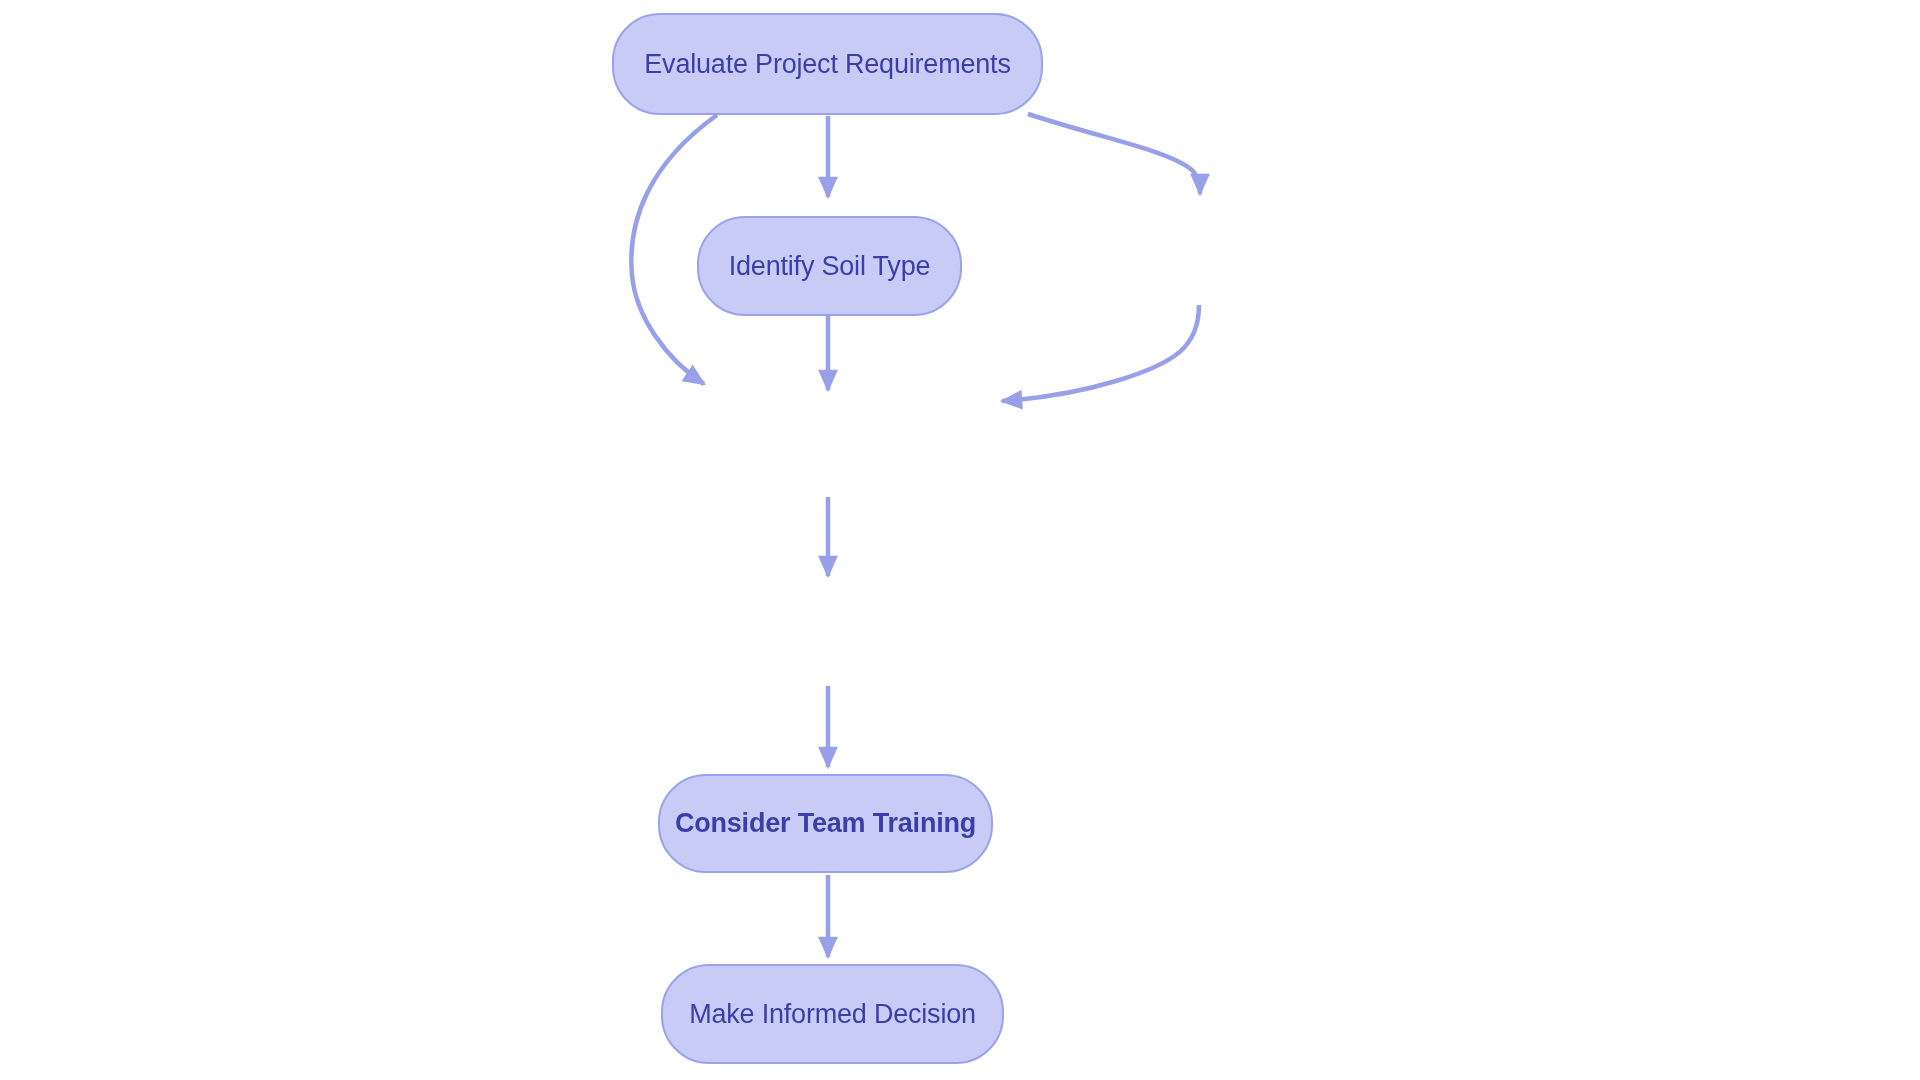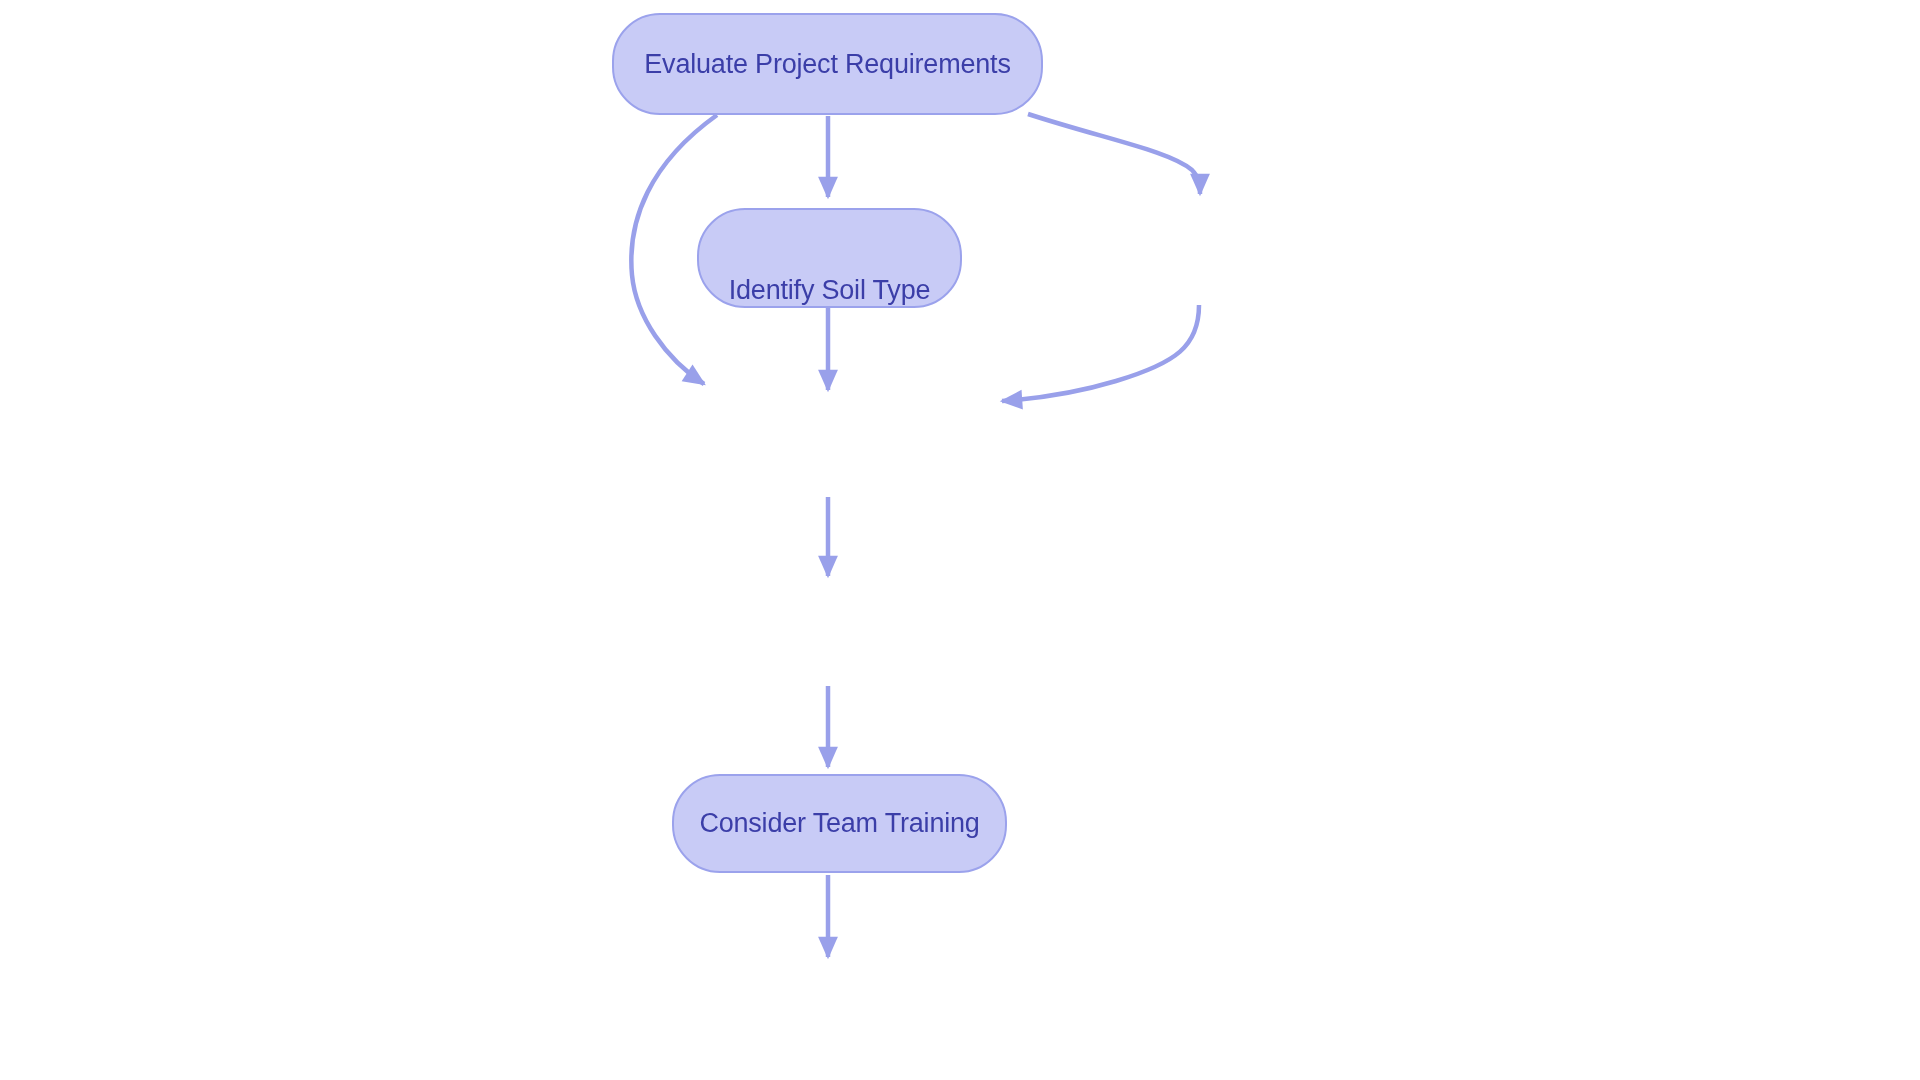--- a/index.html
+++ b/index.html
@@ -42,25 +42,25 @@
     border: 2px solid var(--node-border);
     border-radius: 48px;
     color: var(--text-color);
     font-size: 27px;
     letter-spacing: -0.2px;
     white-space: nowrap;
     text-align: center;
   }
 
   .n-evaluate  { left: 612px;  top: 13px;  width: 431px; height: 102px; }
-  .n-identify  { left: 697px;  top: 208px; width: 265px; height: 100px; align-items: flex-end; }
+  .n-identify  { left: 697px;  top: 216px; width: 265px; height: 100px; }
   .n-determine { left: 1048px; top: 203px; width: 304px; height: 100px; }
   .n-consult   { left: 667px;  top: 397px; width: 321px; height: 98px;  }
   .n-check     { left: 567px;  top: 583px; width: 503px; height: 101px; }
-  .n-consider  { left: 672px;  top: 774px; width: 335px; height: 99px;  }
+  .n-consider  { left: 658px;  top: 774px; width: 335px; height: 99px; font-weight: bold;  }
   .n-make      { left: 661px;  top: 964px; width: 343px; height: 100px; }
 </style>
 </head>
 <body>
 
 <div class="canvas">
 
   <svg class="edges-layer" viewBox="0 0 1920 1080" xmlns="http://www.w3.org/2000/svg">
     <defs>
       <marker id="arrow" viewBox="0 0 10 10" refX="9" refY="5" markerWidth="5.5" markerHeight="5" orient="auto">
@@ -93,14 +93,17 @@
     <span>Identify Soil Type</span>
   </div>
 
 
 
 
   <div class="node n-consider">
     <span>Consider Team Training</span>
   </div>
 
+  <div class="node n-make">
+    <span>Make Informed Decision</span>
+  </div>
 
 </div>
 
 </body></html>

